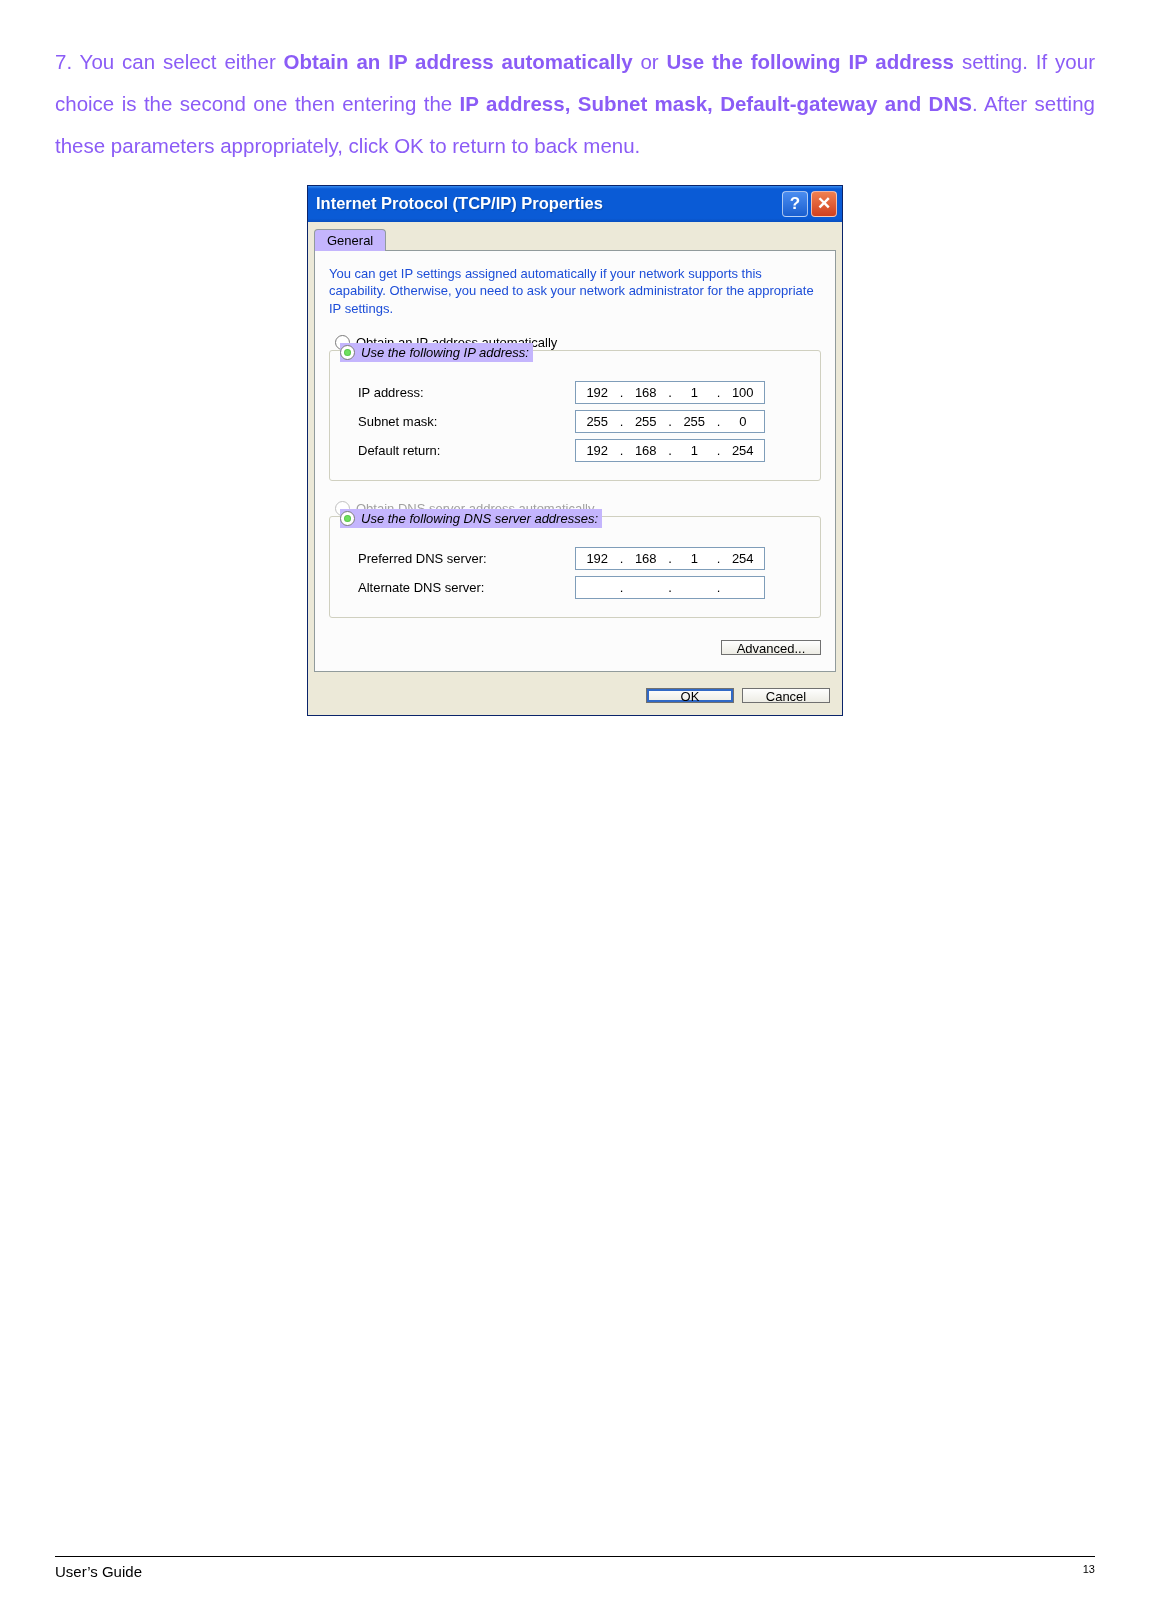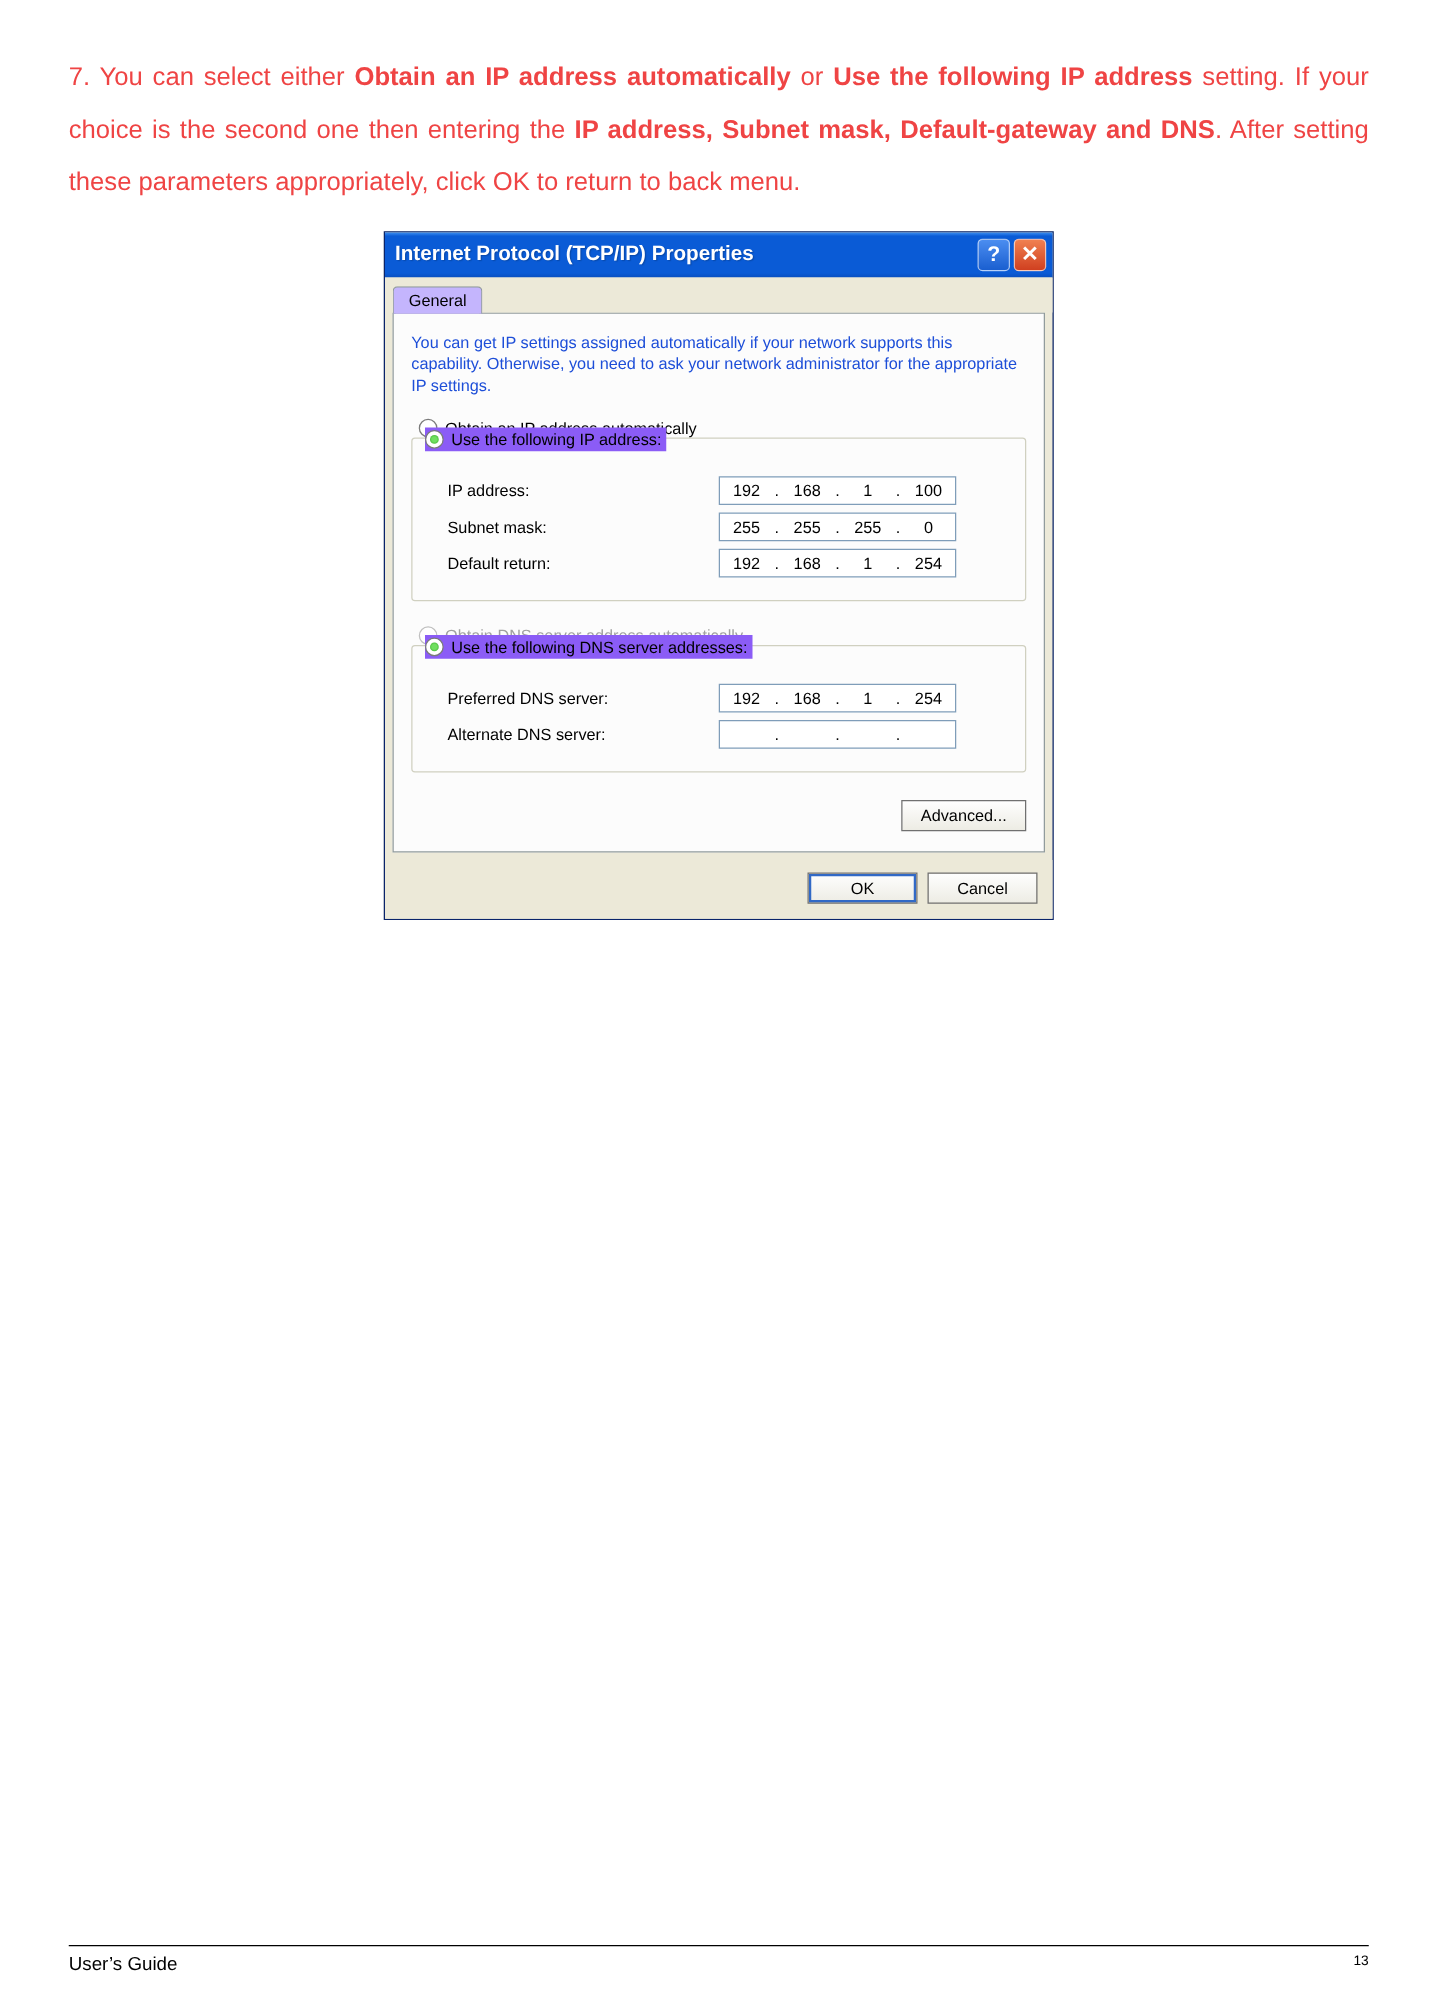--- a/index.html
+++ b/index.html
@@ -11,21 +11,21 @@
     background: #fff;
     font-family: Arial, sans-serif;
     position: relative;
   }
   .page {
     padding: 20px 55px 0 55px;
   }
   .body-text {
     font-size: 20.5px;
     line-height: 2.05;
-    color: #ef4444;
+    color: #8b5cf6;
     text-align: justify;
     margin-bottom: 18px;
   }
   .b { font-weight: bold; }
 
   
   .dialog-wrap {
     display: flex;
     justify-content: center;
   }
@@ -122,24 +122,25 @@
     border: 1px solid #d0d0c0;
     border-radius: 3px;
     padding: 6px 10px 12px 10px;
     margin-top: -2px;
     position: relative;
   }
   .group-legend-row {
     position: relative;
     top: -15px;
     margin-bottom: -8px;
-    background: #8b5cf6;
+    background: #c4b5fd;
     display: inline-flex;
     align-items: flex-start;
     padding-right: 4px;
+    font-style: italic;
   }
 
   .field-row {
     display: flex;
     align-items: center;
     font-size: 13px;
     margin: 6px 0 6px 18px;
     gap: 32px;
   }
   .field-label { width: 185px; }
@@ -158,21 +159,21 @@
   }
   .dot { width: 6px; text-align:center; }
 
   .adv-row {
     display: flex;
     justify-content: flex-end;
     margin-top: 22px;
   }
   .xp-btn {
     min-width: 100px;
-    height: 25px;
+    height: 15px;
     background: linear-gradient(to bottom,#fefefe,#edece4);
     border: 1px solid #707070;
     border-radius: 0;
     font-family: Tahoma, sans-serif;
     font-size: 13px;
     padding: 0 14px;
   }
 
   .btn-bar {
     display: flex;

